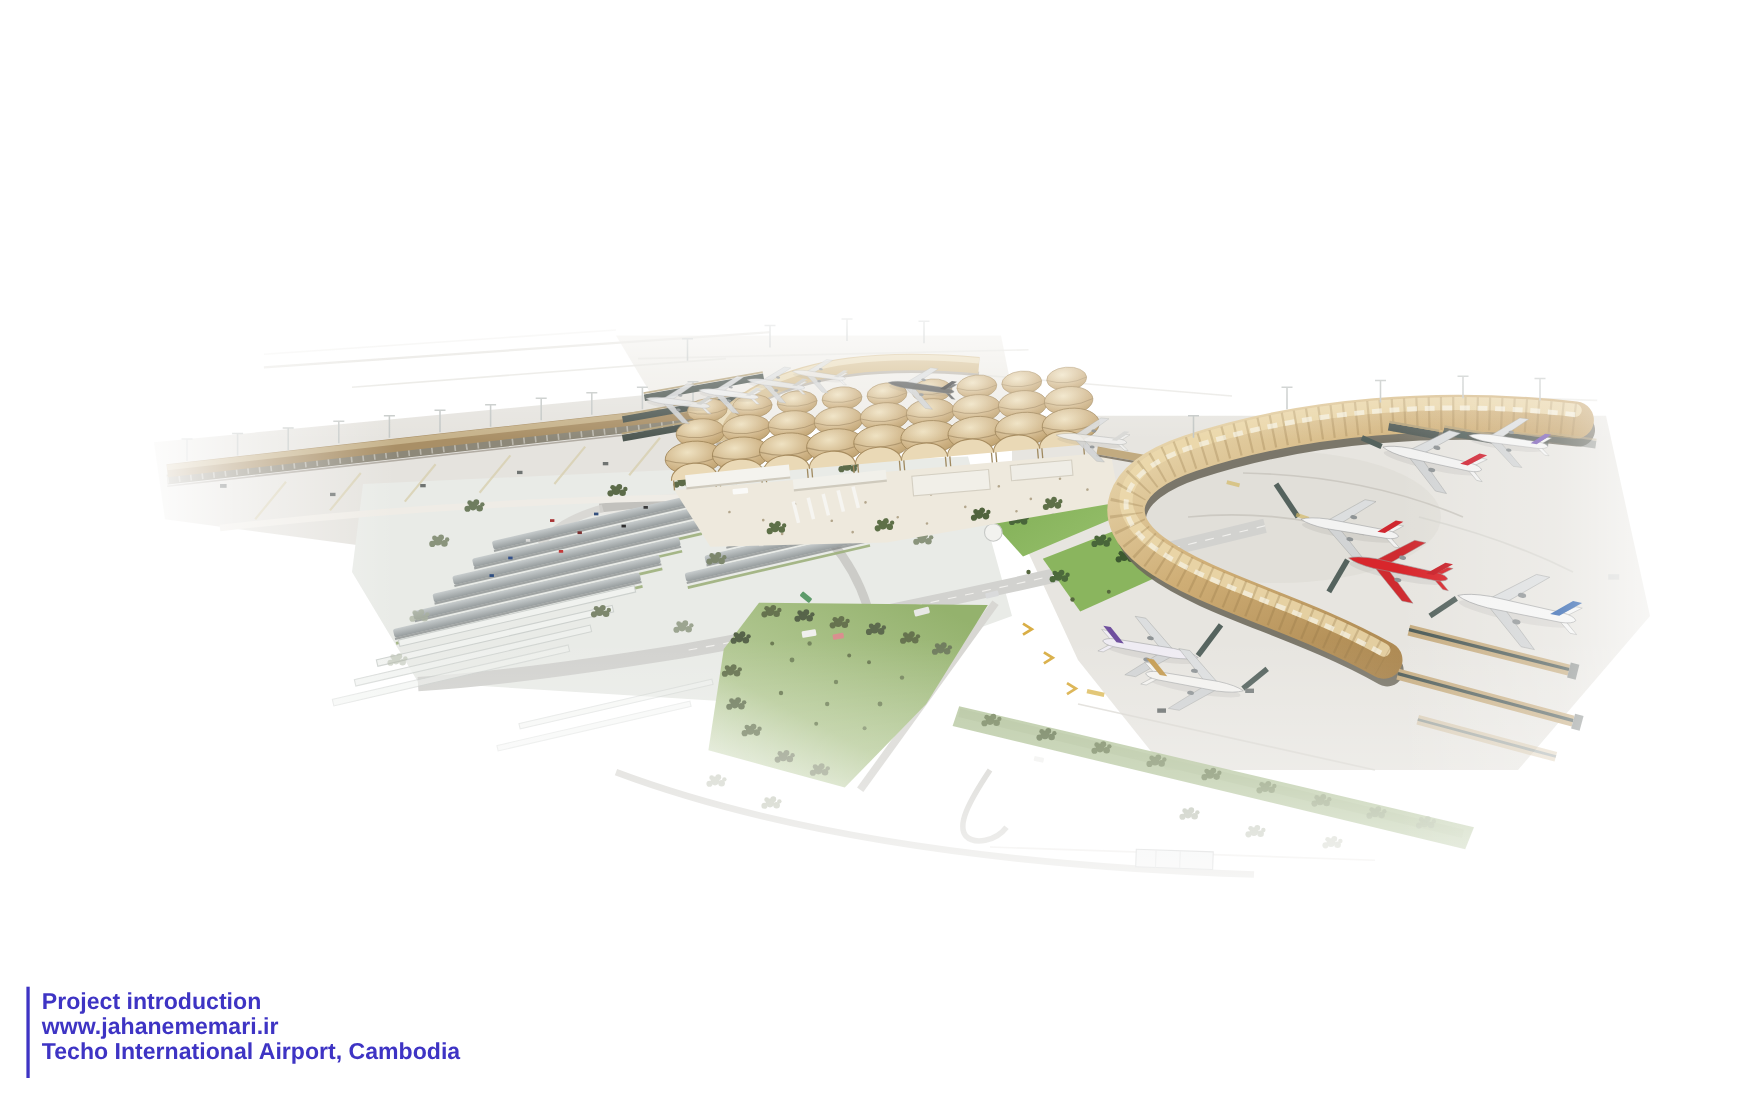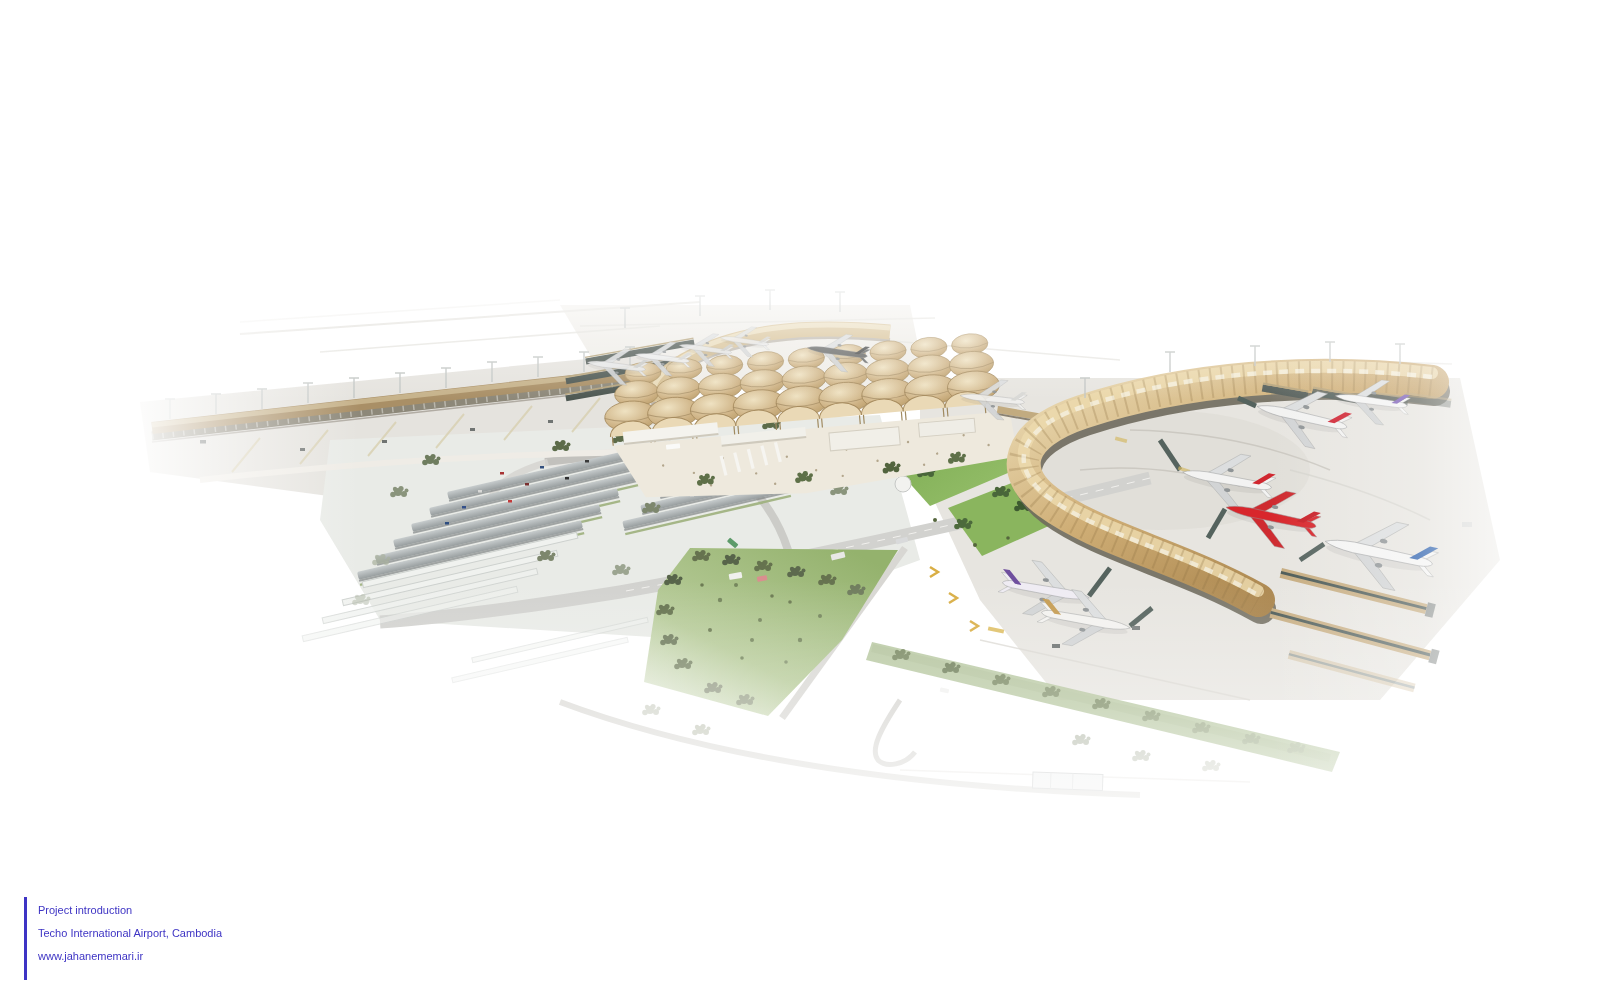--- a/index.html
+++ b/index.html
@@ -1,21 +1,21 @@
 <!DOCTYPE html>
 <html style="--brand: #3e34c4; --terminal-roof-tan: #cdb183; --terminal-roof-light: #e8d8b4; --concourse-gold: #cfae76; --concourse-gold-dark: #a8834b; --facade-dark: #6f6a5d; --apron-concrete: #e6e4df; --lawn-green: #7cab51; --park-green: #9cb877; --tree-dark: #4d6138; --tree-gray: #7f8c6a; --carport-gray: #b9bfc1; --road-gray: #d2d2cf; --jetbridge-teal: #4d5b57; --stand-marking-yellow: #d9ae45; --background: #ffffff;"><head>
 <meta charset="utf-8">
 <style>
   html,body{margin:0;padding:0;background:#fff;}
   .stage{position:relative;width:1600px;height:1000px;background:#fff;overflow:hidden;
          font-family:"Liberation Sans",sans-serif;}
   .stage svg{position:absolute;left:0;top:0;}
   .caption{position:absolute;left:24px;top:897px;padding:2px 0 12px 11px;
            border-left:3px solid var(--brand,#3e34c4);color:var(--brand,#3e34c4);
-           font-size:11px;line-height:23px;font-weight:400;}
+           font-size:21px;line-height:23px;font-weight:700;}
   .caption div{white-space:nowrap;}
 </style>
 </head>
 <body>
 
 <div class="stage">
 <svg width="1600" height="1000" viewBox="0 0 1600 1000">
 <defs>
   <linearGradient id="gGold" gradientUnits="userSpaceOnUse" x1="1100" y1="360" x2="1240" y2="630">
     <stop offset="0" stop-color="#e9d8b0"></stop>
@@ -614,16 +614,16 @@
 <g>
   <rect x="0" y="0" width="1600" height="400" fill="url(#fadeT)"></rect>
   <rect x="0" y="580" width="1600" height="420" fill="url(#fadeB)"></rect>
   <rect x="0" y="0" width="360" height="1000" fill="url(#fadeL)"></rect>
   <rect x="1270" y="0" width="330" height="1000" fill="url(#fadeR)"></rect>
 </g>
 </svg>
 
 <div class="caption">
   <div>Project introduction</div>
+  <div>www.jahanememari.ir</div>
   <div>Techo International Airport, Cambodia</div>
-  <div>www.jahanememari.ir</div>
 </div>
 </div>
 
 </body></html>

